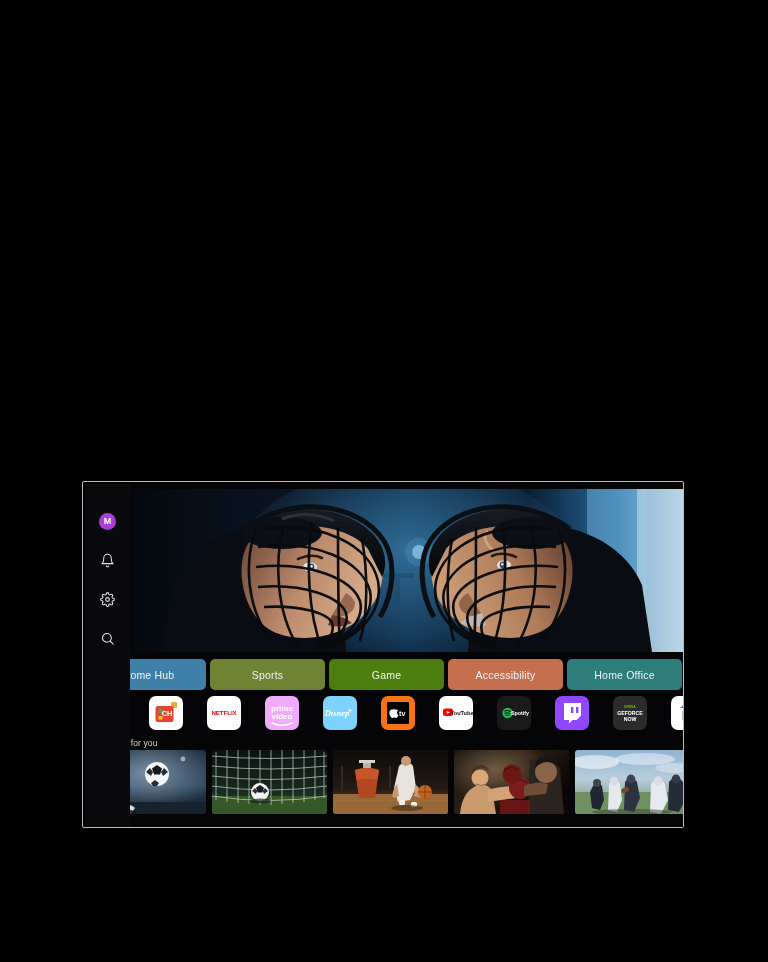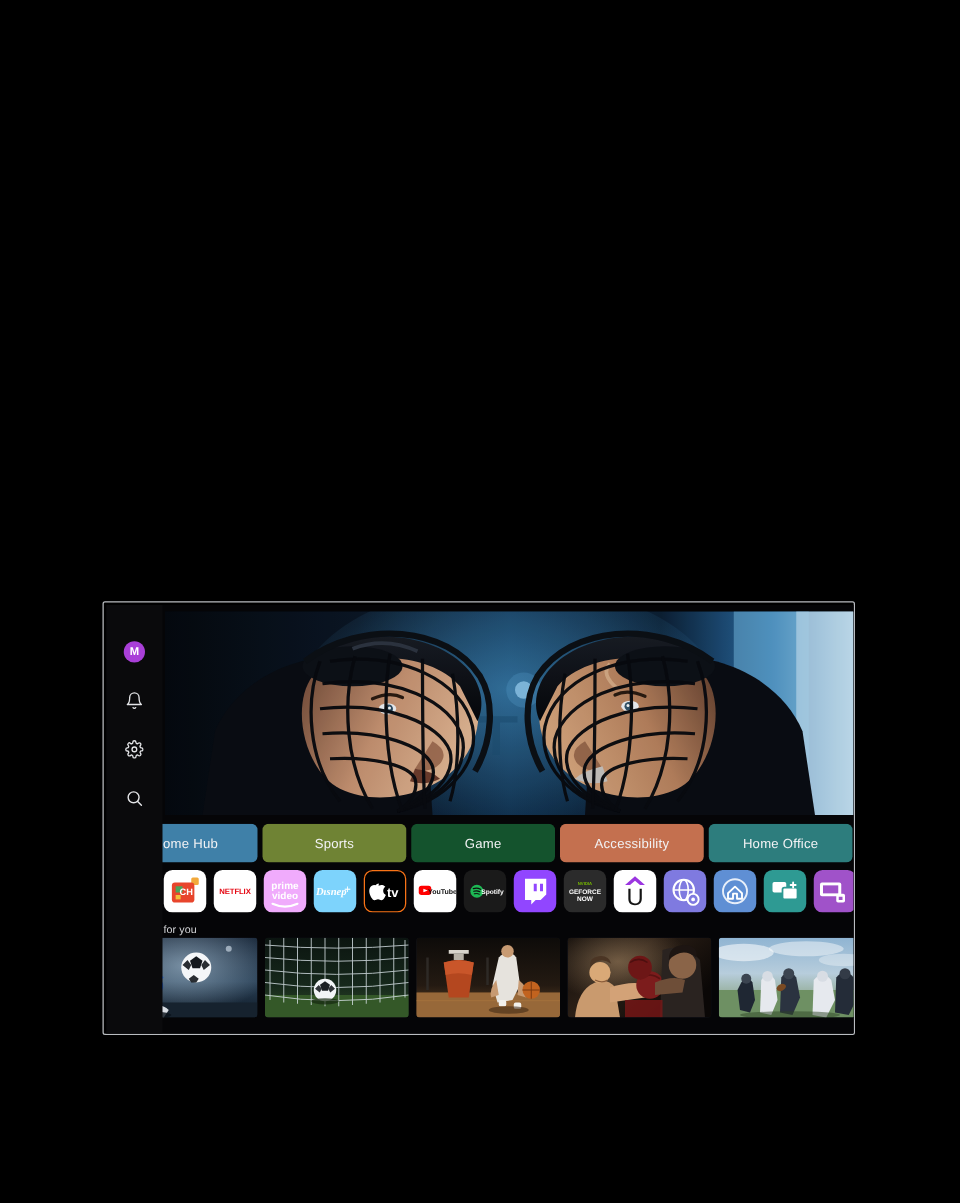--- a/index.html
+++ b/index.html
@@ -80,21 +80,21 @@
     font-size:10.5px;
     letter-spacing:.2px;
     cursor:pointer;
   }
 
   
   #apps {
     position:absolute;
     left:6px; top:212px;
     width:592px; height:34px;
-    display:flex; gap:6px;
+    display:flex; gap:24px;
     overflow:hidden;
   }
   .app {
     flex:0 0 auto;
     width:34px; height:34px;
     border-radius:7px;
     display:flex; align-items:center; justify-content:center;
     overflow:hidden;
     cursor:pointer;
     position:relative;
@@ -259,21 +259,21 @@
       </svg>
     </div>
 
     <div id="tabs">
       <div class="tab" style="background: rgb(63, 128, 168);">
           <span>Home Hub</span>
         </div>
       <div class="tab" style="background: rgb(111, 131, 52); justify-content: center;">
           <span>Sports</span>
         </div>
-      <div class="tab" style="background: #14532d;">
+      <div class="tab" style="background: #4d7c0f;">
           <span>Game</span>
         </div>
       <div class="tab" style="background: rgb(196, 112, 79);">
           <span>Accessibility</span>
         </div>
       <div class="tab" style="background: rgb(45, 125, 125); justify-content: center;">
           <span>Home Office</span>
         </div>
     </div>
 
@@ -313,21 +313,21 @@
         </svg>
       </div>
 
       <div class="app" style="background:#7dd3fc">
         <svg width="34" height="34" viewBox="0 0 34 34">
           <text x="14" y="20" font-size="8.5" font-family="Liberation Serif, serif" font-style="italic" font-weight="700" fill="#fff" text-anchor="middle">Dısnep</text>
           <text x="27" y="18" font-size="9" font-family="Liberation Sans, sans-serif" font-weight="400" fill="#fff" text-anchor="middle">+</text>
         </svg>
       </div>
 
-      <div class="app" style="background:#000000;border:1px solid #f97316">
+      <div class="app" style="background:#000000;border:6px solid #f97316">
         <svg width="34" height="34" viewBox="0 0 34 34">
           <path d="M12.6 12.1c-.9 0-2.1.6-2.8 1.6-.6.9-.9 2.2-.6 3.3.9.1 1.9-.5 2.5-1.3.6-.9 1-2.1.9-3.6z" fill="#fff" transform="translate(-1.5,-2.3) scale(1.05)"></path>
           <path d="M9.6 16.4c-1.6 0-3 1-3.8 2.5-1.6 2.8-.4 7 1.2 9.3.8 1.1 1.7 2.4 3 2.3 1.2 0 1.7-.8 3.1-.8 1.5 0 1.9.8 3.1.8 1.3 0 2.1-1.2 2.9-2.3.9-1.3 1.3-2.5 1.3-2.6-.1 0-2.5-1-2.5-3.8 0-2.4 1.9-3.5 2-3.6-1.1-1.6-2.8-1.8-3.4-1.8-1.5-.1-2.8.9-3.5.9-.7 0-1.8-.9-3.4-.9z" fill="#fff" transform="translate(-1,-3.5) scale(0.92)"></path>
           <text x="23.5" y="21.5" font-size="11" font-family="Liberation Sans, sans-serif" font-weight="700" fill="#fff" text-anchor="middle">tv</text>
         </svg>
       </div>
 
       <div class="app" style="background:#ffffff">
         <svg width="34" height="34" viewBox="0 0 34 34">
           <rect x="4" y="12.5" width="10" height="7.5" rx="2.2" fill="#ff0000"></rect>

